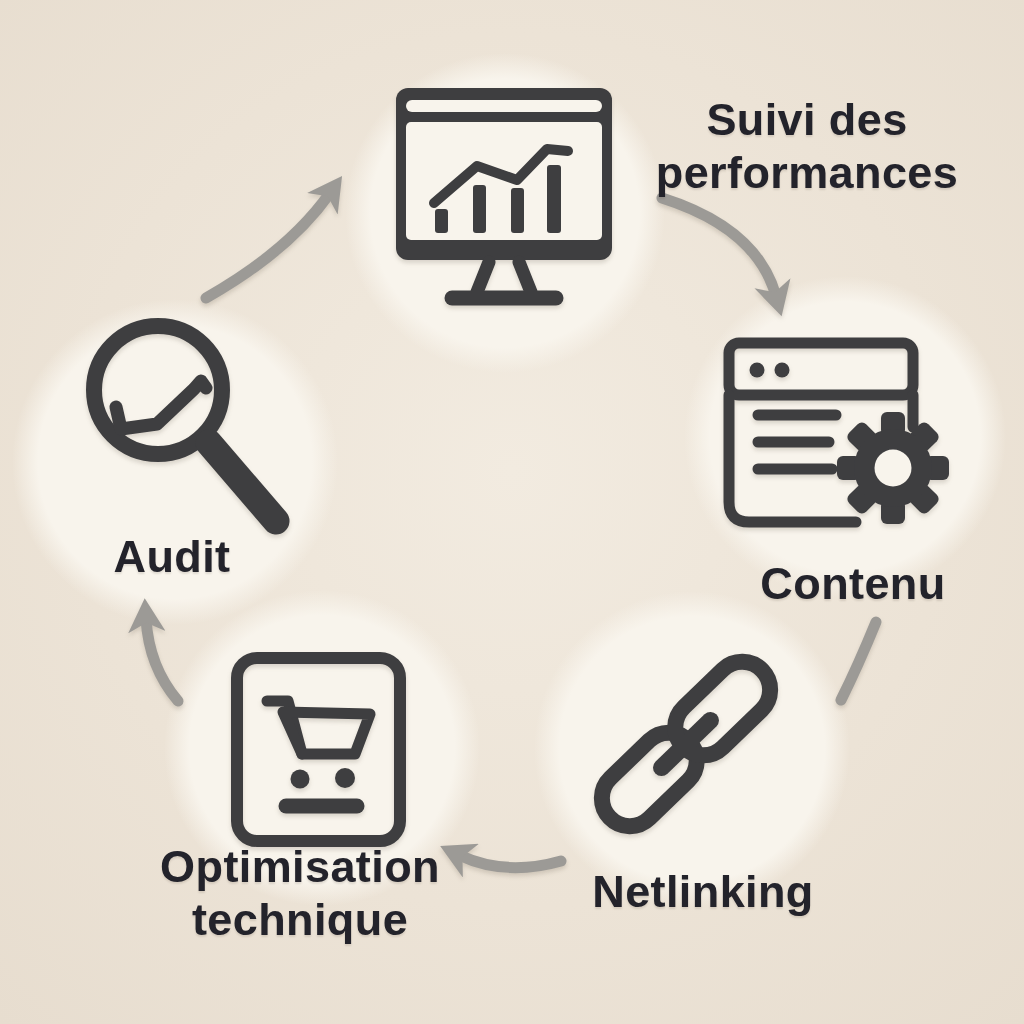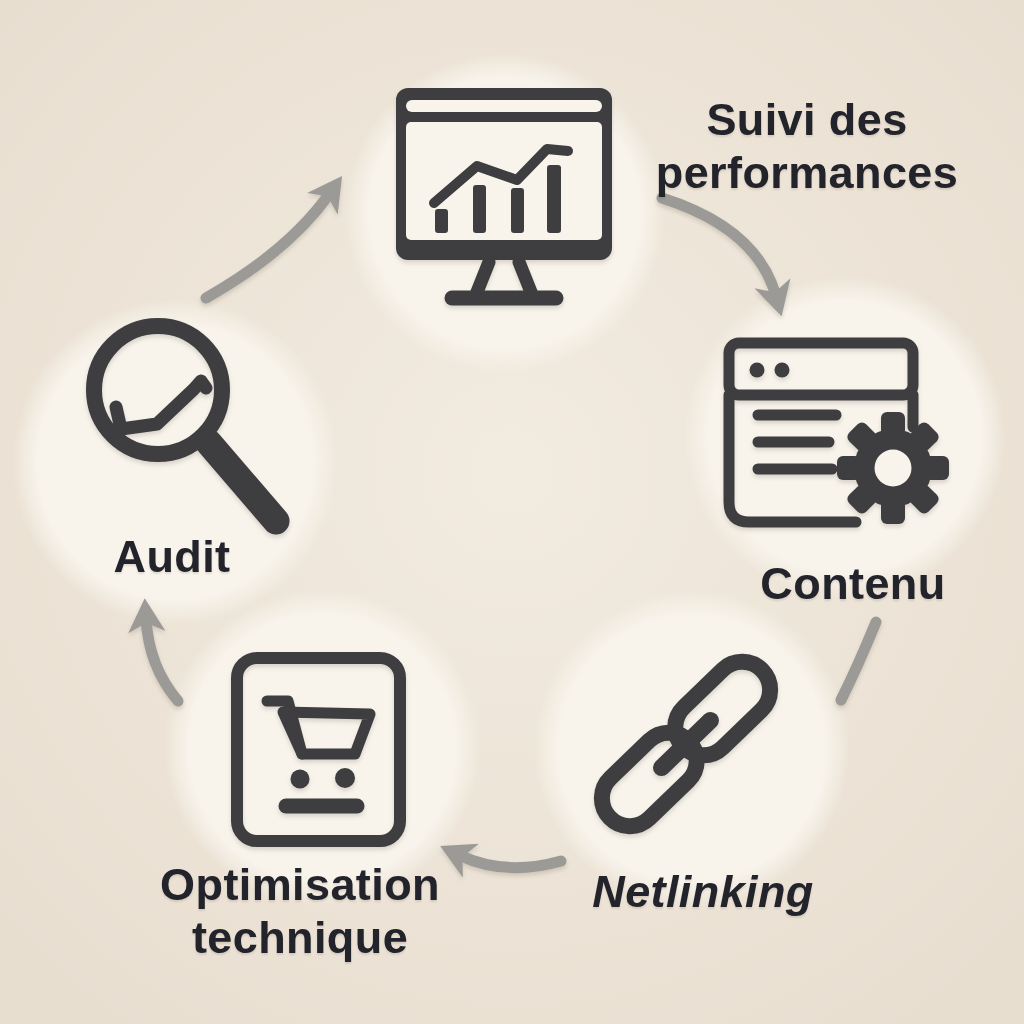--- a/index.html
+++ b/index.html
@@ -116,21 +116,21 @@
   <div class="node-label" style="left:587px;top:93px;width:440px;">
     <span>Suivi des</span>
     <span>performances</span>
   </div>
   <div class="node-label" style="left:713px;top:557px;width:280px;">
     <span>Contenu</span>
   </div>
   <div class="node-label" style="left:52px;top:530px;width:240px;">
     <span>Audit</span>
   </div>
-  <div class="node-label" style="left:553px;top:865px;width:300px;font-style:italic;">
+  <div class="node-label" style="left:553px;top:865px;width:300px;">
     <span>Netlinking</span>
   </div>
-  <div class="node-label" style="left:100px;top:858px;width:400px;">
+  <div class="node-label" style="left:100px;top:840px;width:400px;">
     <span>Optimisation</span>
     <span>technique</span>
   </div>
 
 </div>
 
 </body></html>

